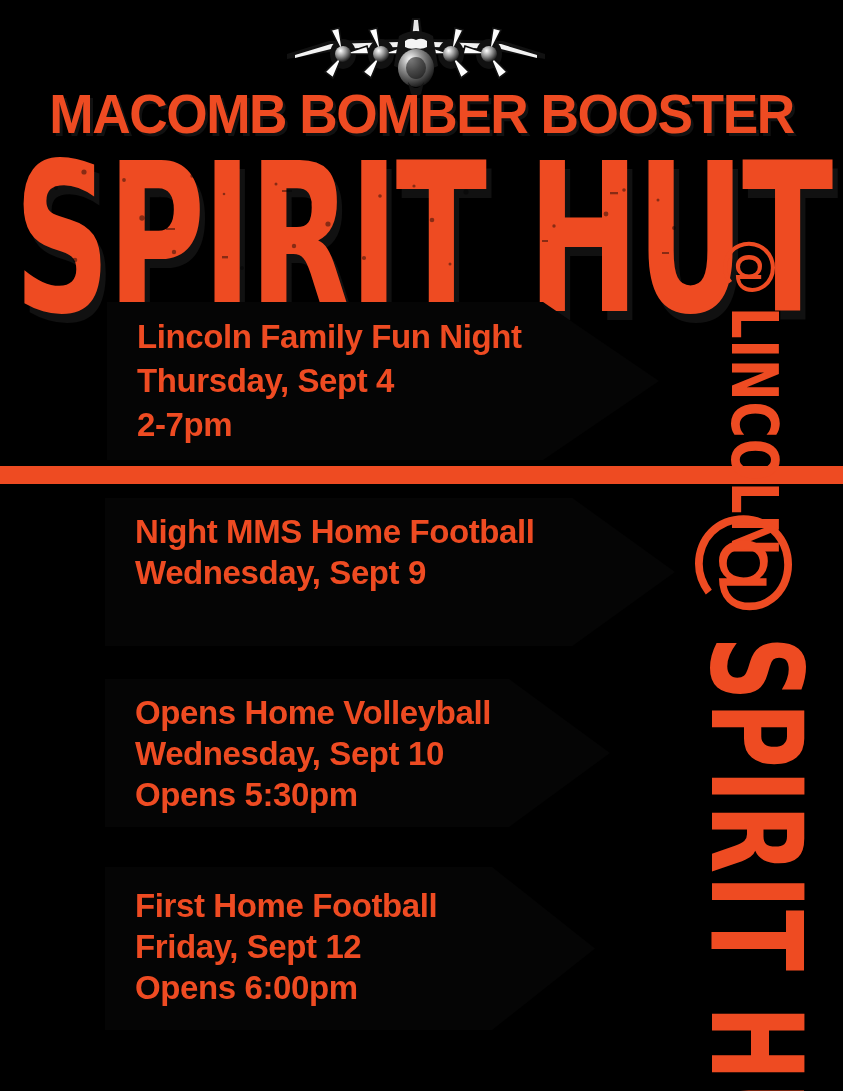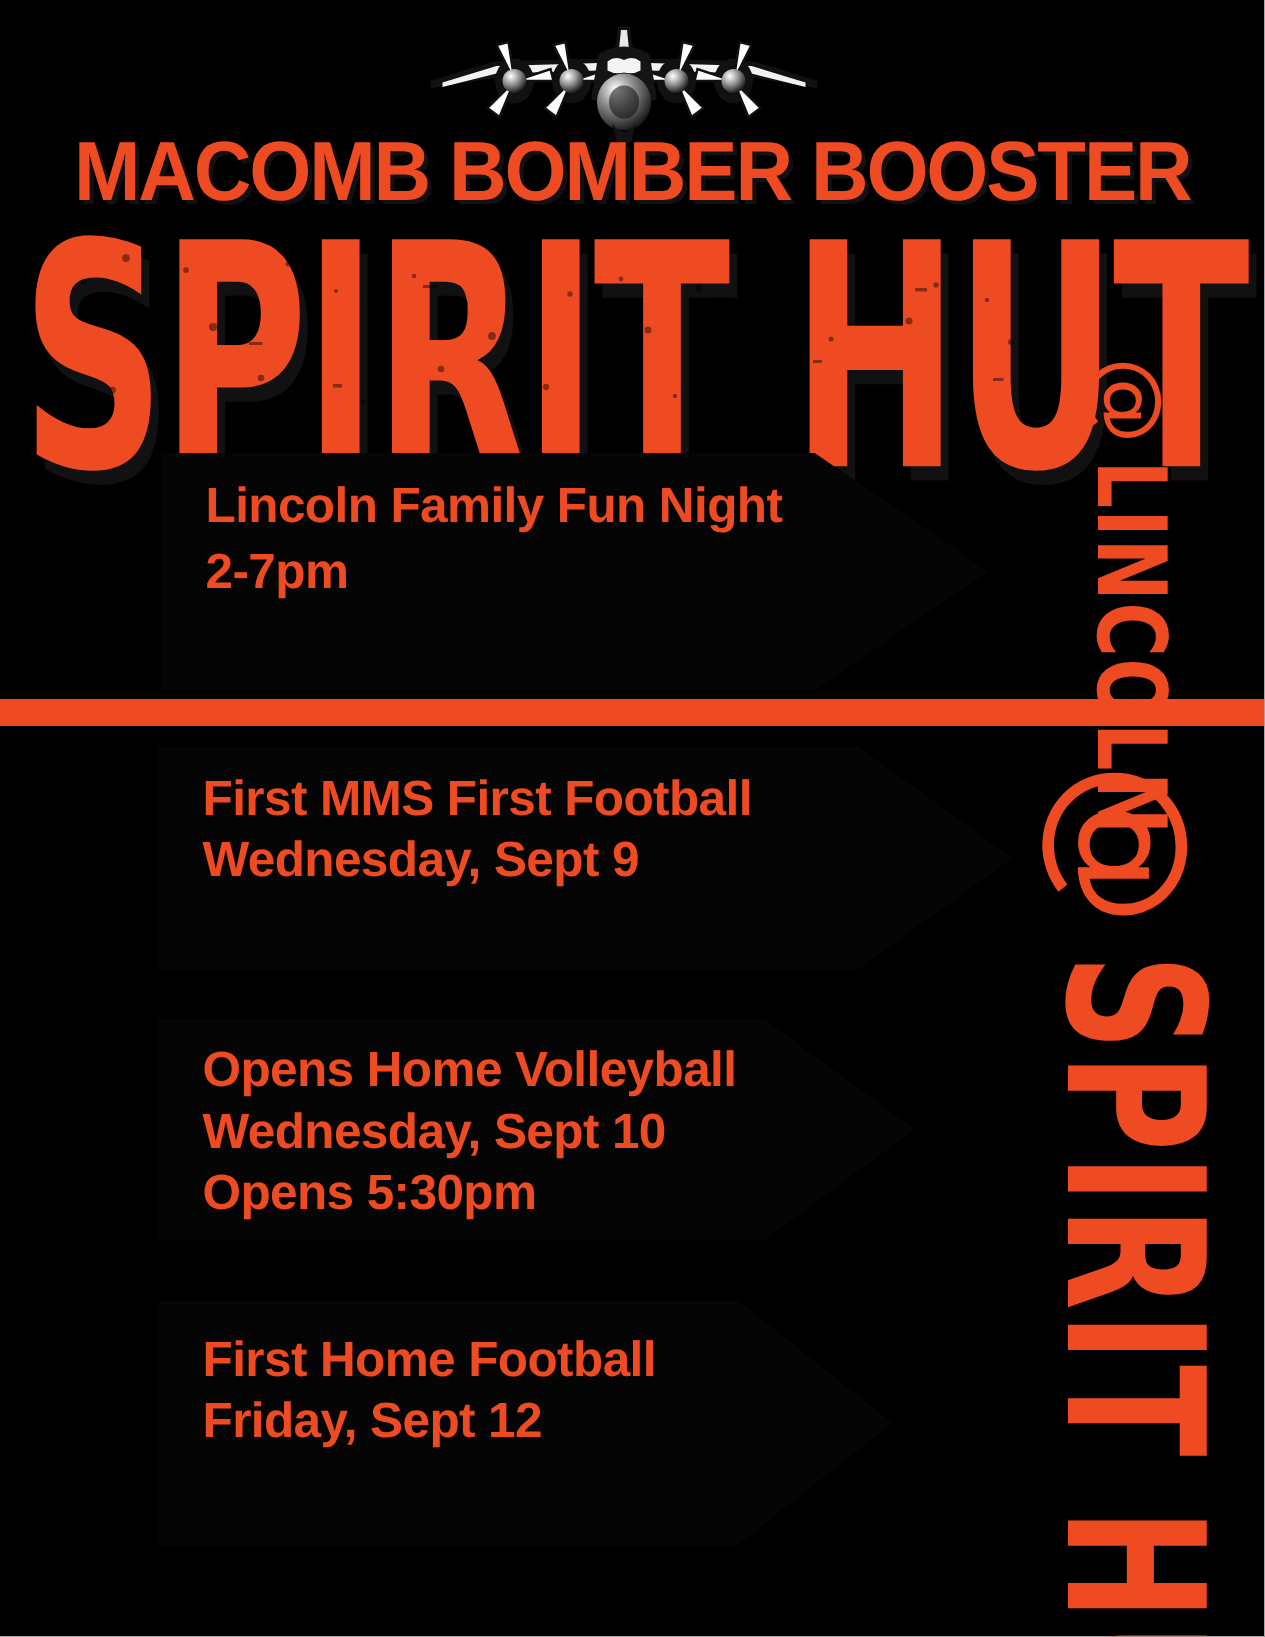--- a/index.html
+++ b/index.html
@@ -293,39 +293,41 @@
         <rect x="404" y="132" width="8" height="2"></rect>
       <rect x="462" y="70" width="9" height="2.2"></rect>
         <rect x="528" y="112" width="6" height="2"></rect>
       <rect x="596" y="64" width="8" height="2.3"></rect>
         <rect x="648" y="124" width="7" height="2"></rect>
     </g>
   </svg>
 
   <div class="banner banner-1">
     <span class="line">Lincoln Family Fun Night</span>
+    <span class="line">Thursday, Sept 4</span>
     <span class="line">2-7pm</span>
   </div>
 
   <div class="divider"></div>
 
   <div class="banner banner-2">
-    <span class="line">First MMS First Football</span>
+    <span class="line">Night MMS Home Football</span>
     <span class="line">Wednesday, Sept 9</span>
   </div>
 
   <div class="banner banner-3">
     <span class="line">Opens Home Volleyball</span>
     <span class="line">Wednesday, Sept 10</span>
     <span class="line">Opens 5:30pm</span>
   </div>
 
   <div class="banner banner-4">
     <span class="line">First Home Football</span>
     <span class="line">Friday, Sept 12</span>
+    <span class="line">Opens 6:00pm</span>
   </div>
 
   <div class="vlock vlock-lincoln">
     <span class="at">@</span><span class="word">LINCOLN</span>
   </div>
 
   <div class="vlock vlock-spirithut">
     <span class="at">@</span><span class="word">SPIRIT HUT</span>
   </div>
 

